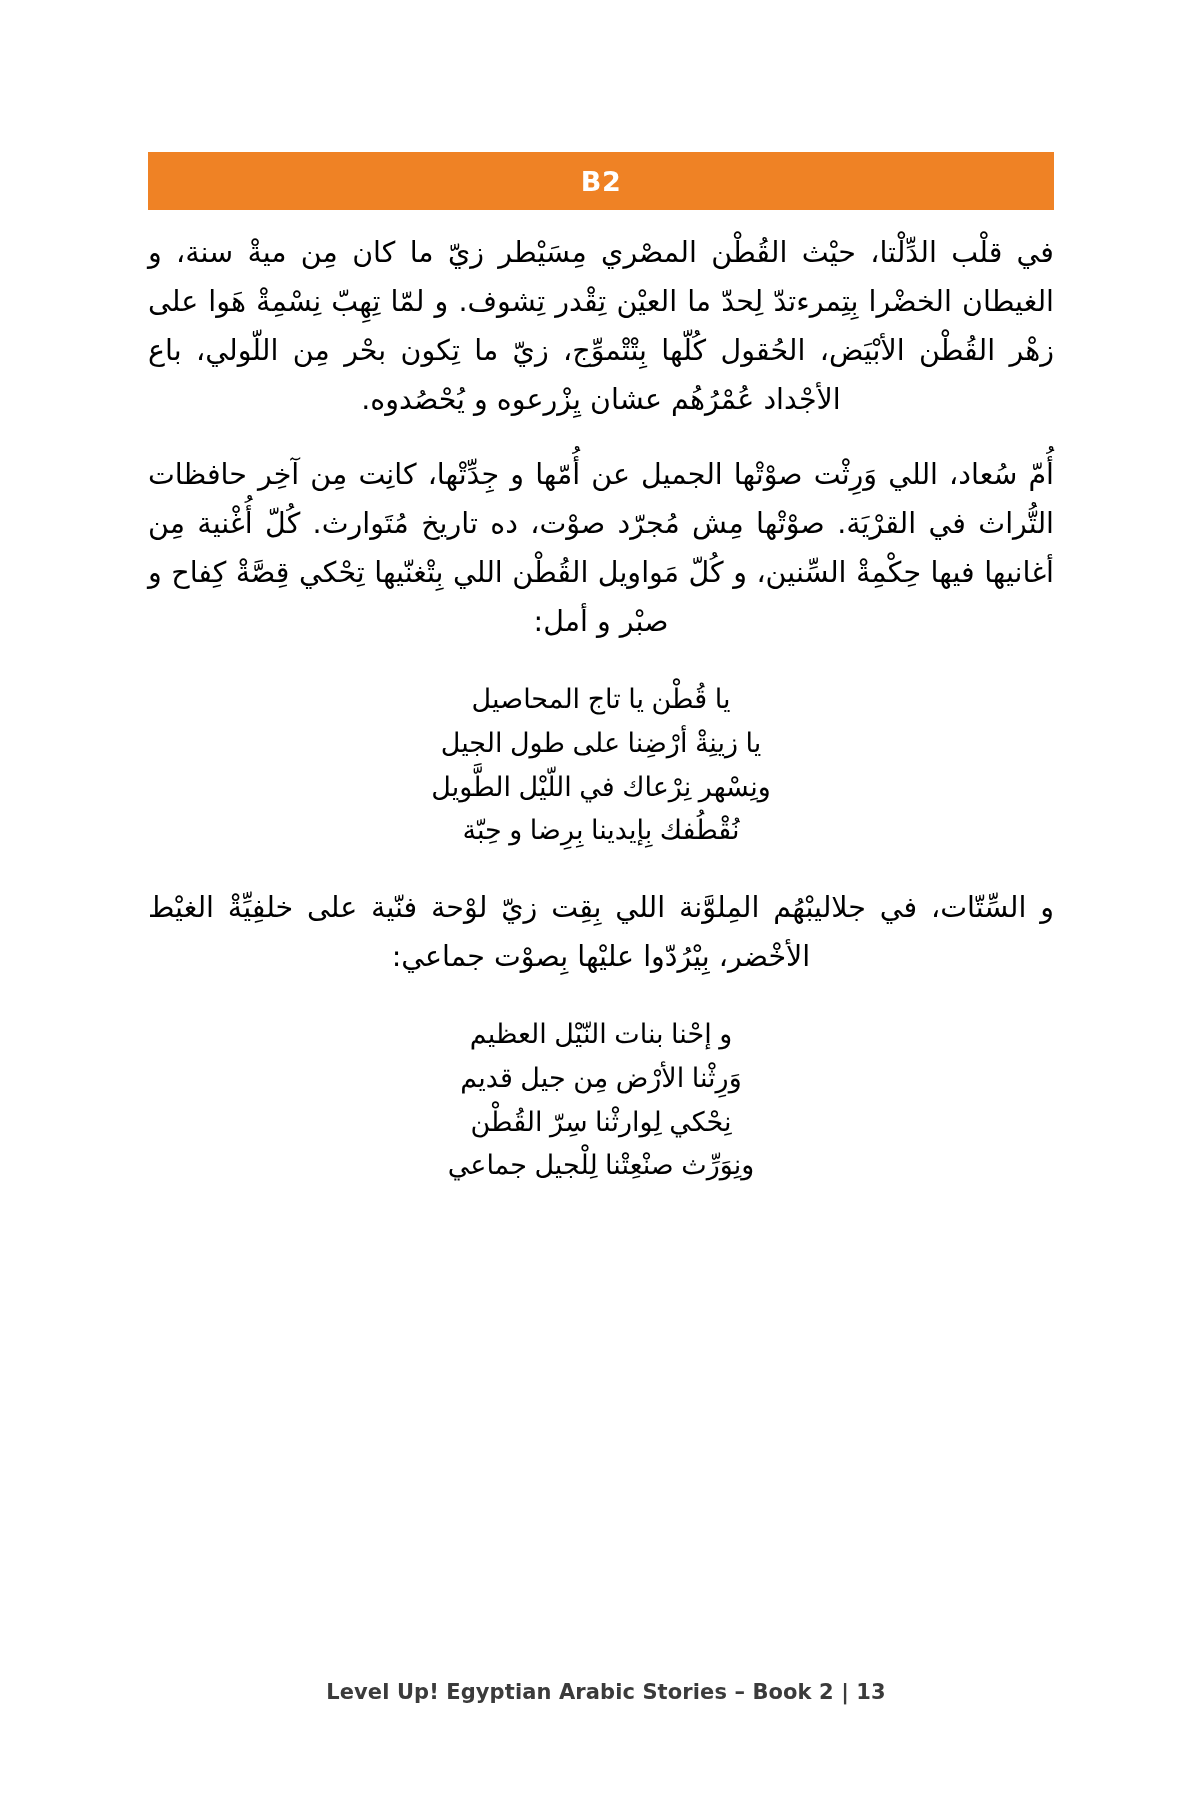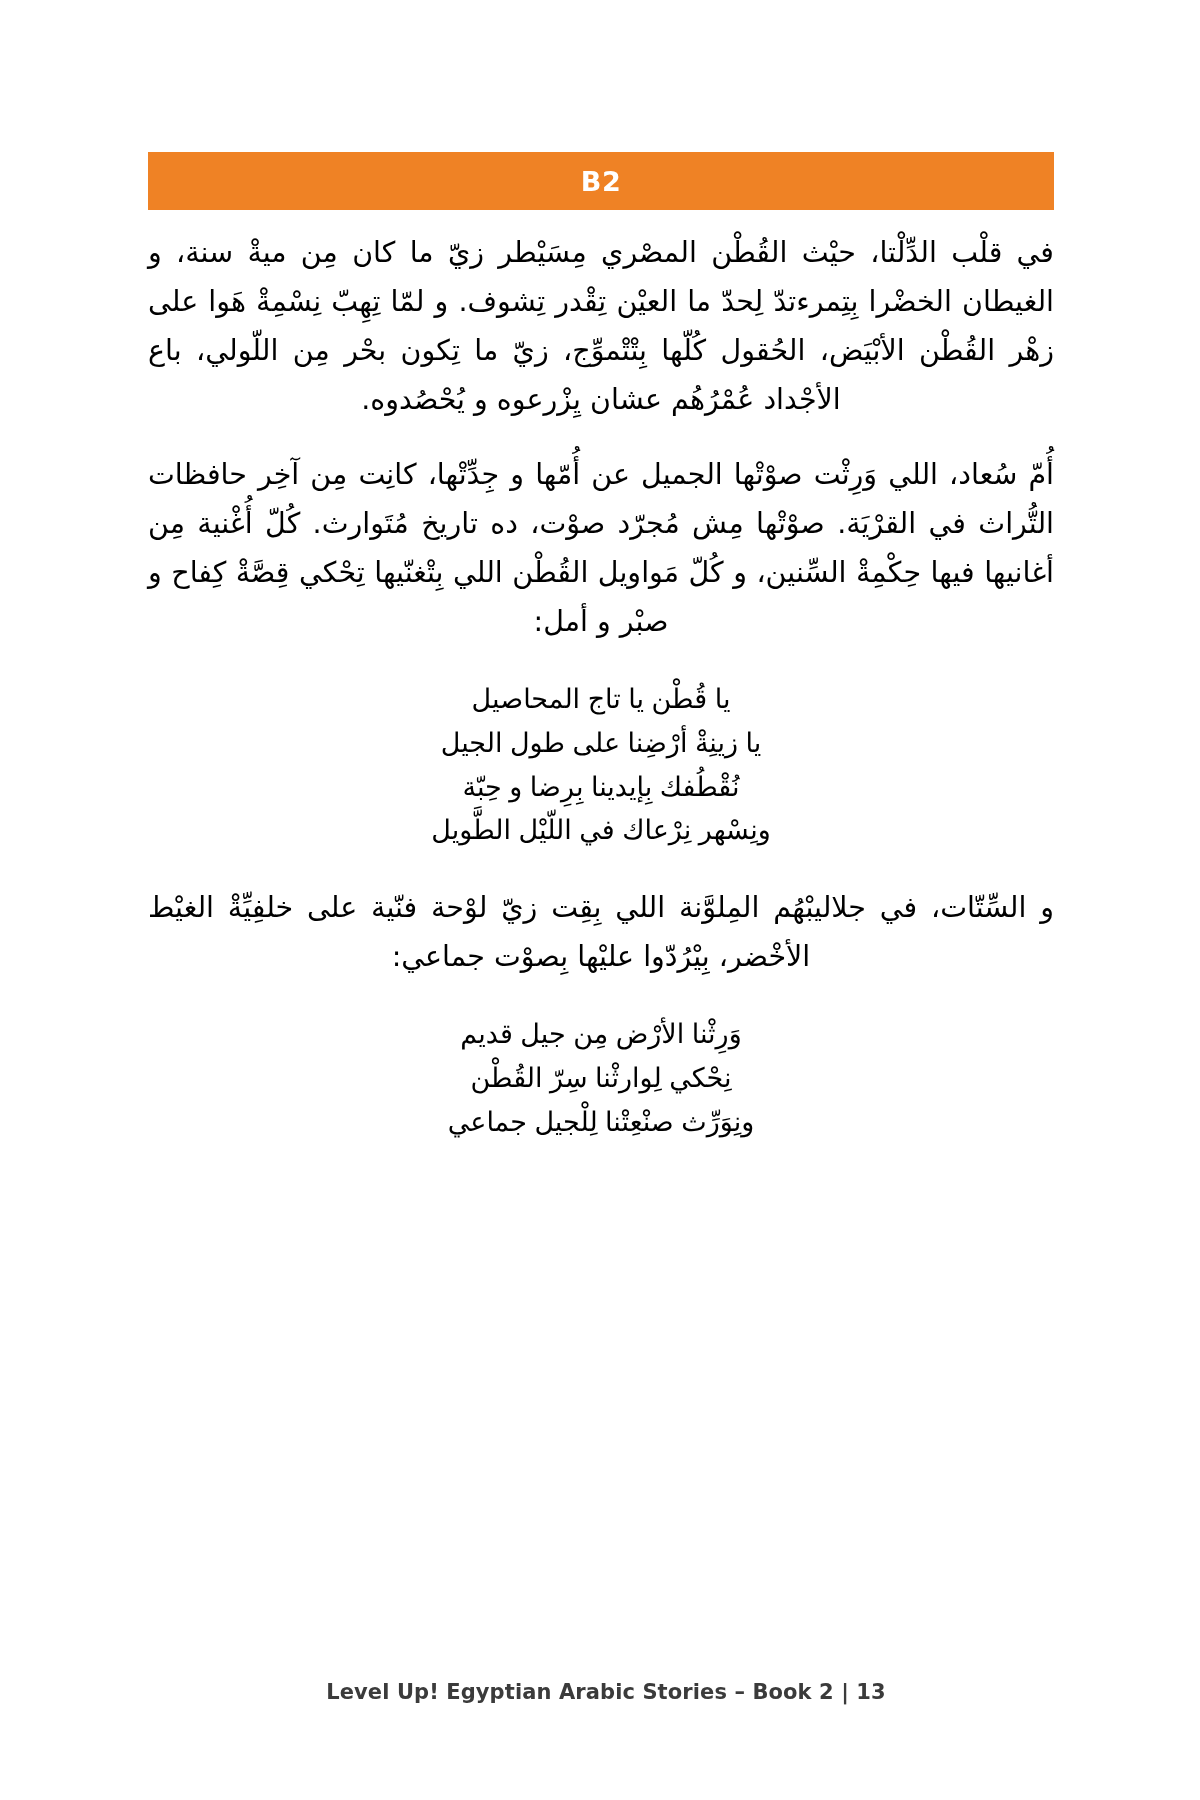--- a/index.html
+++ b/index.html
@@ -134,27 +134,28 @@
     <div class="story">
 
 
       <p class="para">في قلْب الدِّلْتا، حيْث القُطْن المصْري مِسَيْطر زيّ ما كان مِن ميةْ سنة، و الغيطان الخضْرا بِتِمرءتدّ لِحدّ ما العيْن تِقْدر تِشوف. و لمّا تِهِبّ نِسْمِةْ هَوا على زهْر القُطْن الأبْيَض، الحُقول كُلّها بِتْتْموِّج، زيّ ما تِكون بحْر مِن اللّولي، باع الأجْداد عُمْرُهُم عشان يِزْرعوه و يُحْصُدوه.</p>
 
       <p class="para">أُمّ سُعاد، اللي وَرِثْت صوْتْها الجميل عن أُمّها و جِدِّتْها، كانِت مِن آخِر حافظات التُّراث في القرْيَة. صوْتْها مِش مُجرّد صوْت، ده تاريخ مُتَوارث. كُلّ أُغْنية مِن أغانيها فيها حِكْمِةْ السِّنين، و كُلّ مَواويل القُطْن اللي بِتْغنّيها تِحْكي قِصَّةْ كِفاح و صبْر و أمل:</p>
 
       <div class="verse-block">
         <div class="verse-line">يا قُطْن يا تاج المحاصيل</div>
         <div class="verse-line">يا زينِةْ أرْضِنا على طول الجيل</div>
+        <div class="verse-line">ونِسْهر نِرْعاك في اللّيْل الطَّويل</div>
         <div class="verse-line">نُقْطُفك بِإيدينا بِرِضا و حِبّة</div>
-        <div class="verse-line">ونِسْهر نِرْعاك في اللّيْل الطَّويل</div>
       </div>
 
       <p class="para">و السِّتّات، في جلاليبْهُم المِلوَّنة اللي بِقِت زيّ لوْحة فنّية على خلفِيِّةْ الغيْط الأخْضر، بِيْرُدّوا عليْها بِصوْت جماعي:</p>
 
       <div class="verse-block">
+        <div class="verse-line">و إحْنا بنات النّيْل العظيم</div>
         <div class="verse-line">وَرِثْنا الأرْض مِن جيل قديم</div>
         <div class="verse-line">نِحْكي لِوارثْنا سِرّ القُطْن</div>
         <div class="verse-line">ونِوَرِّث صنْعِتْنا لِلْجيل جماعي</div>
       </div>
 
     </div>
   </div>
 
   <div class="footer">
     <span class="footer-text">Level Up! Egyptian Arabic Stories – Book 2 | 13</span>

